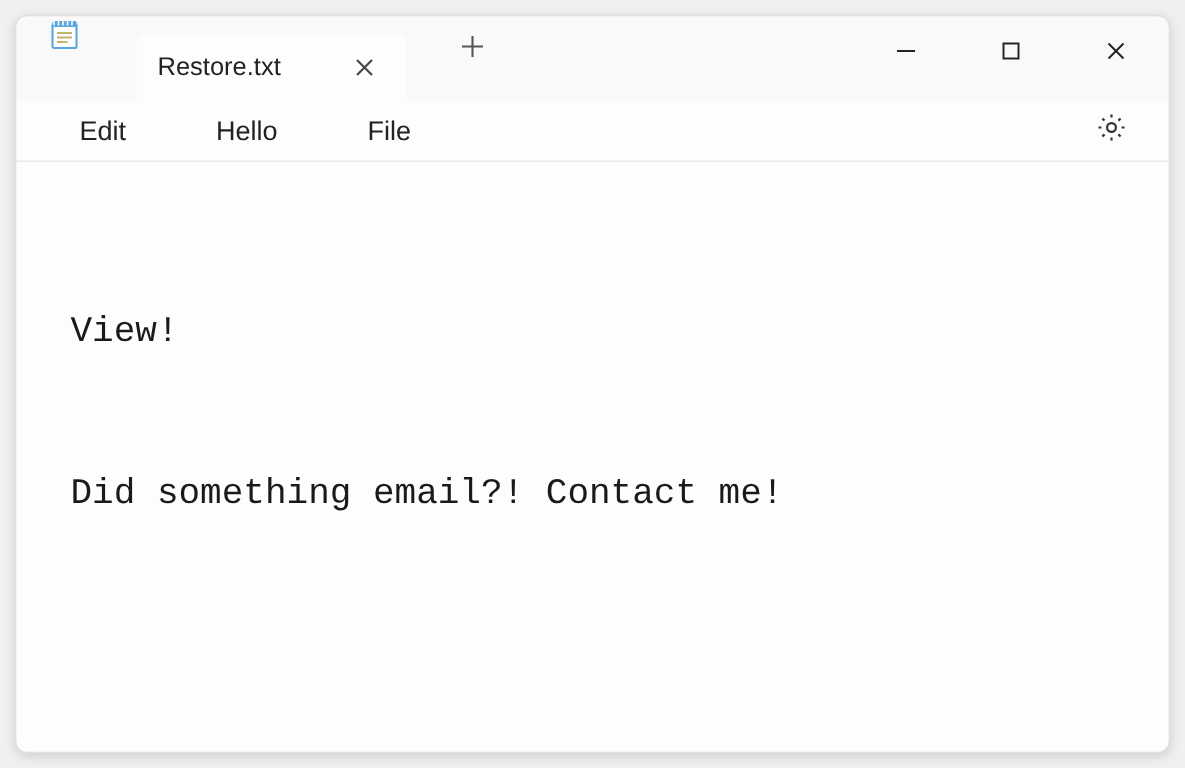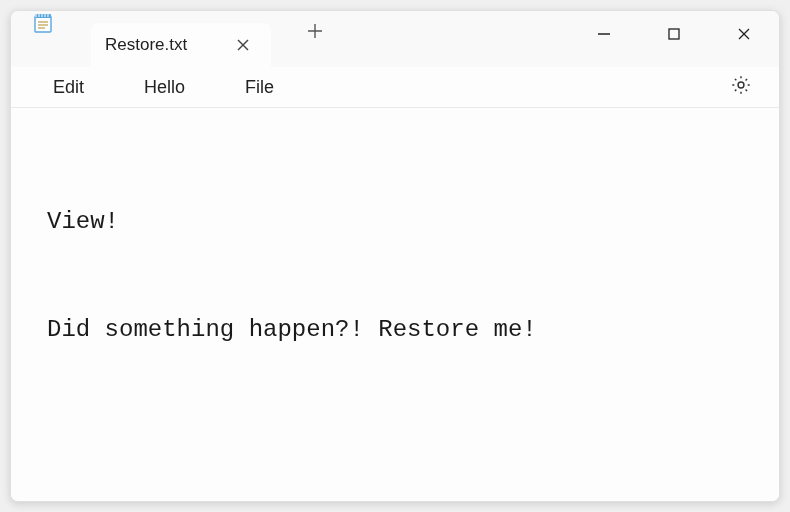--- a/index.html
+++ b/index.html
@@ -186,19 +186,19 @@
         <svg width="22" height="22" viewBox="0 0 24 24" fill="none" stroke="#333" stroke-width="1.6">
           <circle cx="12" cy="12" r="3.2"></circle>
           <path d="M12 2.5v2.2M12 19.3v2.2M21.5 12h-2.2M4.7 12H2.5M18.6 5.4l-1.6 1.6M6.9 17l-1.5 1.6M18.6 18.6L17 17M6.9 6.9 5.4 5.4"></path>
         </svg>
       </span>
     </div>
   </div>
 
   <div class="editor">
     <div>View!</div>
-    <div>Did something happen?! Restore me!</div>
+    <div>Did something email?! Contact me!</div>
     
     
     
   </div>
 
 </div>
 
 </body></html>

